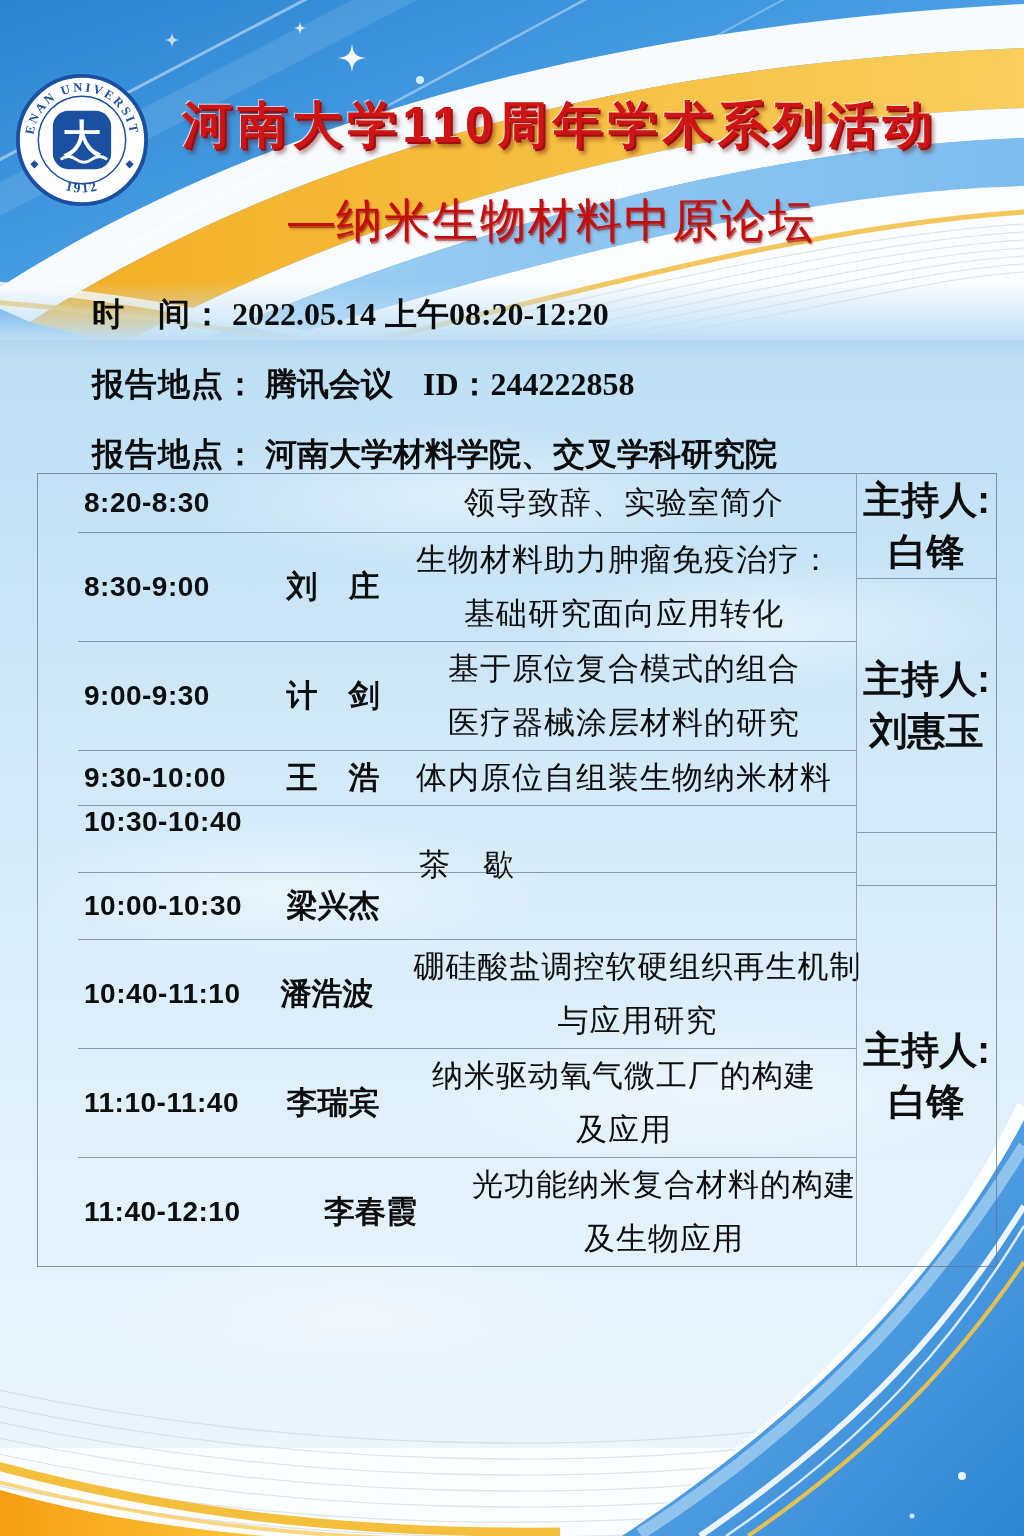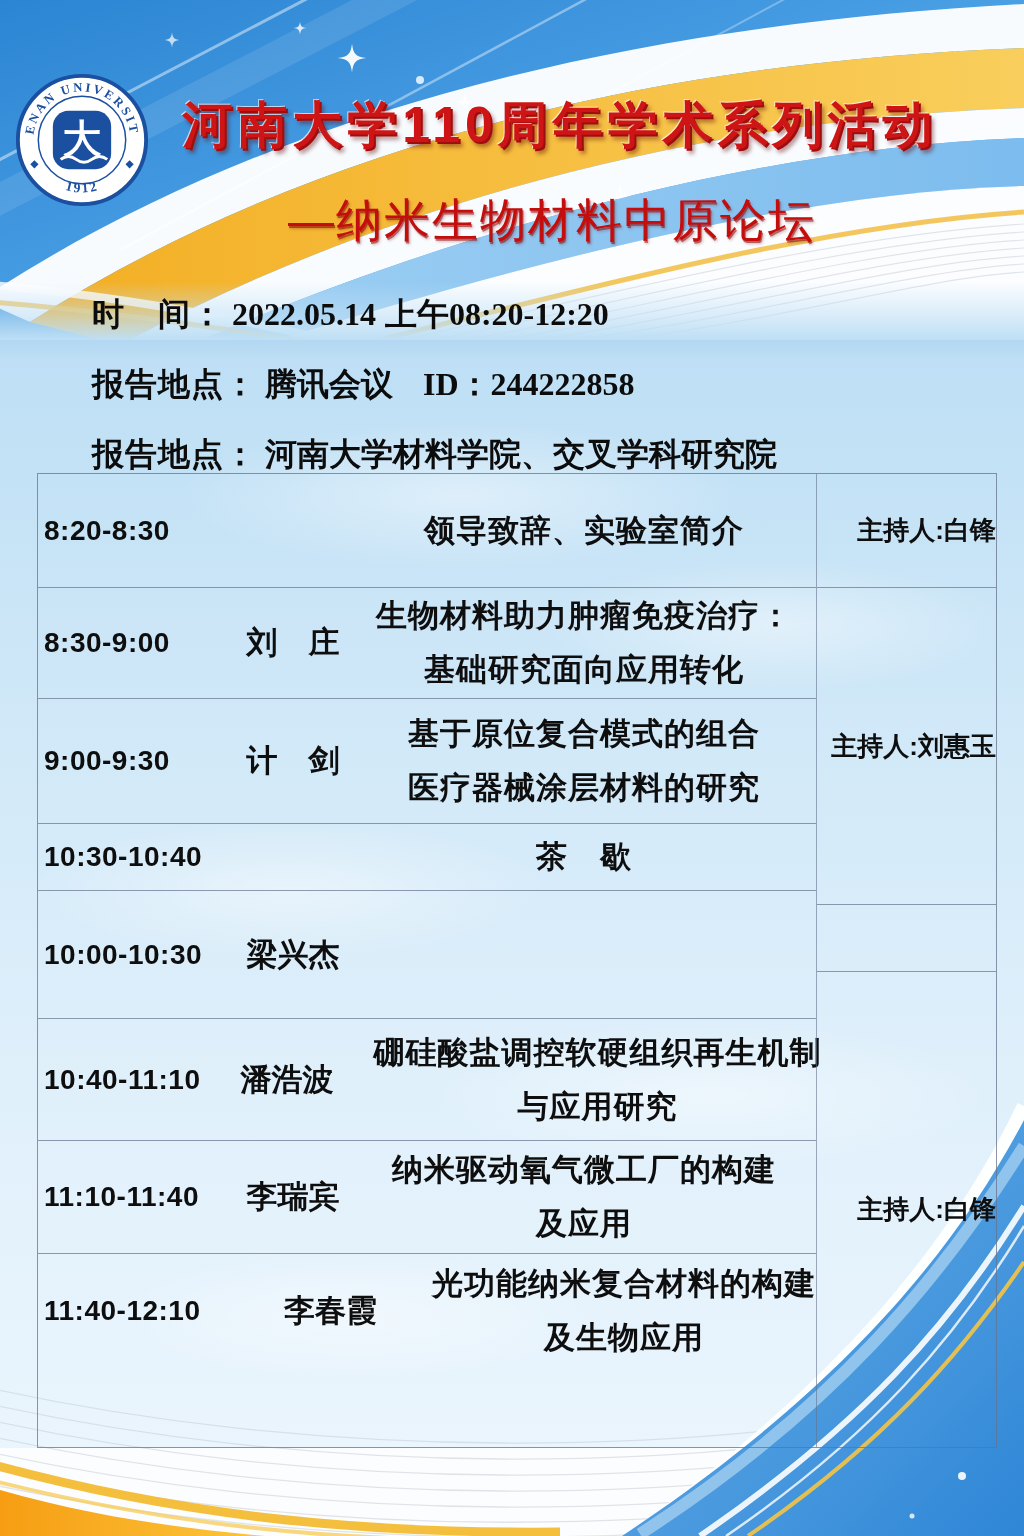--- a/index.html
+++ b/index.html
@@ -35,39 +35,39 @@
   }
 
   .info{ position:absolute; left:92px; top:293px; color:#0c0c0c; }
   .info-line{ display:flex; align-items:baseline; margin-bottom:26px;
     font-size:32px; font-weight:700; white-space:nowrap; }
   .il-label{ letter-spacing:1px; margin-right:8px; }
   .num{ font-family:"Liberation Serif",serif; font-weight:700; }
   .gap-lg{ margin-left:30px; }
 
   .sched{
-    position:absolute; left:37px; top:473px; width:960px; height:975px;
-    display:flex; border:1px solid rgba(100,115,140,.75); color:#0e0e0e;
+    position:absolute; left:37px; top:473px; width:960px; height:794px;
+    display:flex; border:1px solid rgba(100,115,140,.75); color:#0e0e0e;padding-left:40px;
   }
   .main-col{ width:778px; display:flex; flex-direction:column; }
   .mod-col{ width:182px; border-left:1px solid rgba(100,115,140,.6);
     display:flex; flex-direction:column; }
   .srow{ display:flex; border-bottom:1px solid rgba(100,115,140,.7); }
   .srow:last-child{ border-bottom:none;gap:44px; }
   .r1{height:114px;} .r2{height:111px;justify-content:flex-end;} .r3{height:125px;} .r4{height:82px;}
-  .r5{height:67px;}  .r6{height:128px;} .r7{height:122px;gap:40px;} .r8{height:113px;} .r9{height:113px;}
+  .r5{height:67px;flex-direction:column;}  .r6{height:128px;} .r7{height:122px;gap:40px;} .r8{height:113px;} .r9{height:113px;}
   .c-time{ width:196px; display:flex; align-items:center; padding-left:6px;
     font-size:28px; font-weight:700; letter-spacing:.5px; white-space:nowrap; }
   .c-speaker{ width:118px; display:flex; align-items:center; justify-content:center;
     font-size:31px; font-weight:700; white-space:nowrap; }
   .c-talk{ flex:1; display:flex; flex-direction:column; align-items:center; justify-content:center;
-    font-size:31px; font-weight:700; letter-spacing:1px; }
+    font-size:31px; font-weight:400; letter-spacing:1px; }
   .talk-line{ line-height:54px; text-align:center; white-space:nowrap; }
-  .mcell{ display:flex; flex-direction:row; align-items:center; justify-content:flex-end;
-    font-size:26px; font-weight:700; border-bottom:1px solid rgba(100,115,140,.7); }
+  .mcell{ display:flex; flex-direction:column; align-items:center; justify-content:center;
+    font-size:38px; font-weight:700; border-bottom:1px solid rgba(100,115,140,.7); }
   .mcell:last-child{ border-bottom:none; }
   .m1{height:114px;} .m2{height:318px;} .m3{height:67px;} .m4{height:476px;}
   .mod-line{ line-height:52px; white-space:nowrap; }
 </style>
 </head>
 <body>
 
 <div class="poster">
 
   <svg class="bg-top" viewBox="0 0 1024 340" preserveAspectRatio="none">
@@ -245,20 +245,28 @@
 
       <div class="srow r3">
         <div class="c-time">9:00-9:30</div>
         <div class="c-speaker">计　剑</div>
         <div class="c-talk">
           <div class="talk-line">基于原位复合模式的组合</div>
           <div class="talk-line">医疗器械涂层材料的研究</div>
         </div>
       </div>
 
+      <div class="srow r4">
+        <div class="c-time">9:30-10:00</div>
+        <div class="c-speaker">王　浩</div>
+        <div class="c-talk">
+          <div class="talk-line">体内原位自组装生物纳米材料</div>
+          <div class="talk-line"></div>
+        </div>
+      </div>
 
       <div class="srow r5">
         <div class="c-time">10:30-10:40</div>
         <div class="c-speaker"></div>
         <div class="c-talk">
           <div class="talk-line">茶　歇</div>
           <div class="talk-line"></div>
         </div>
       </div>
 

